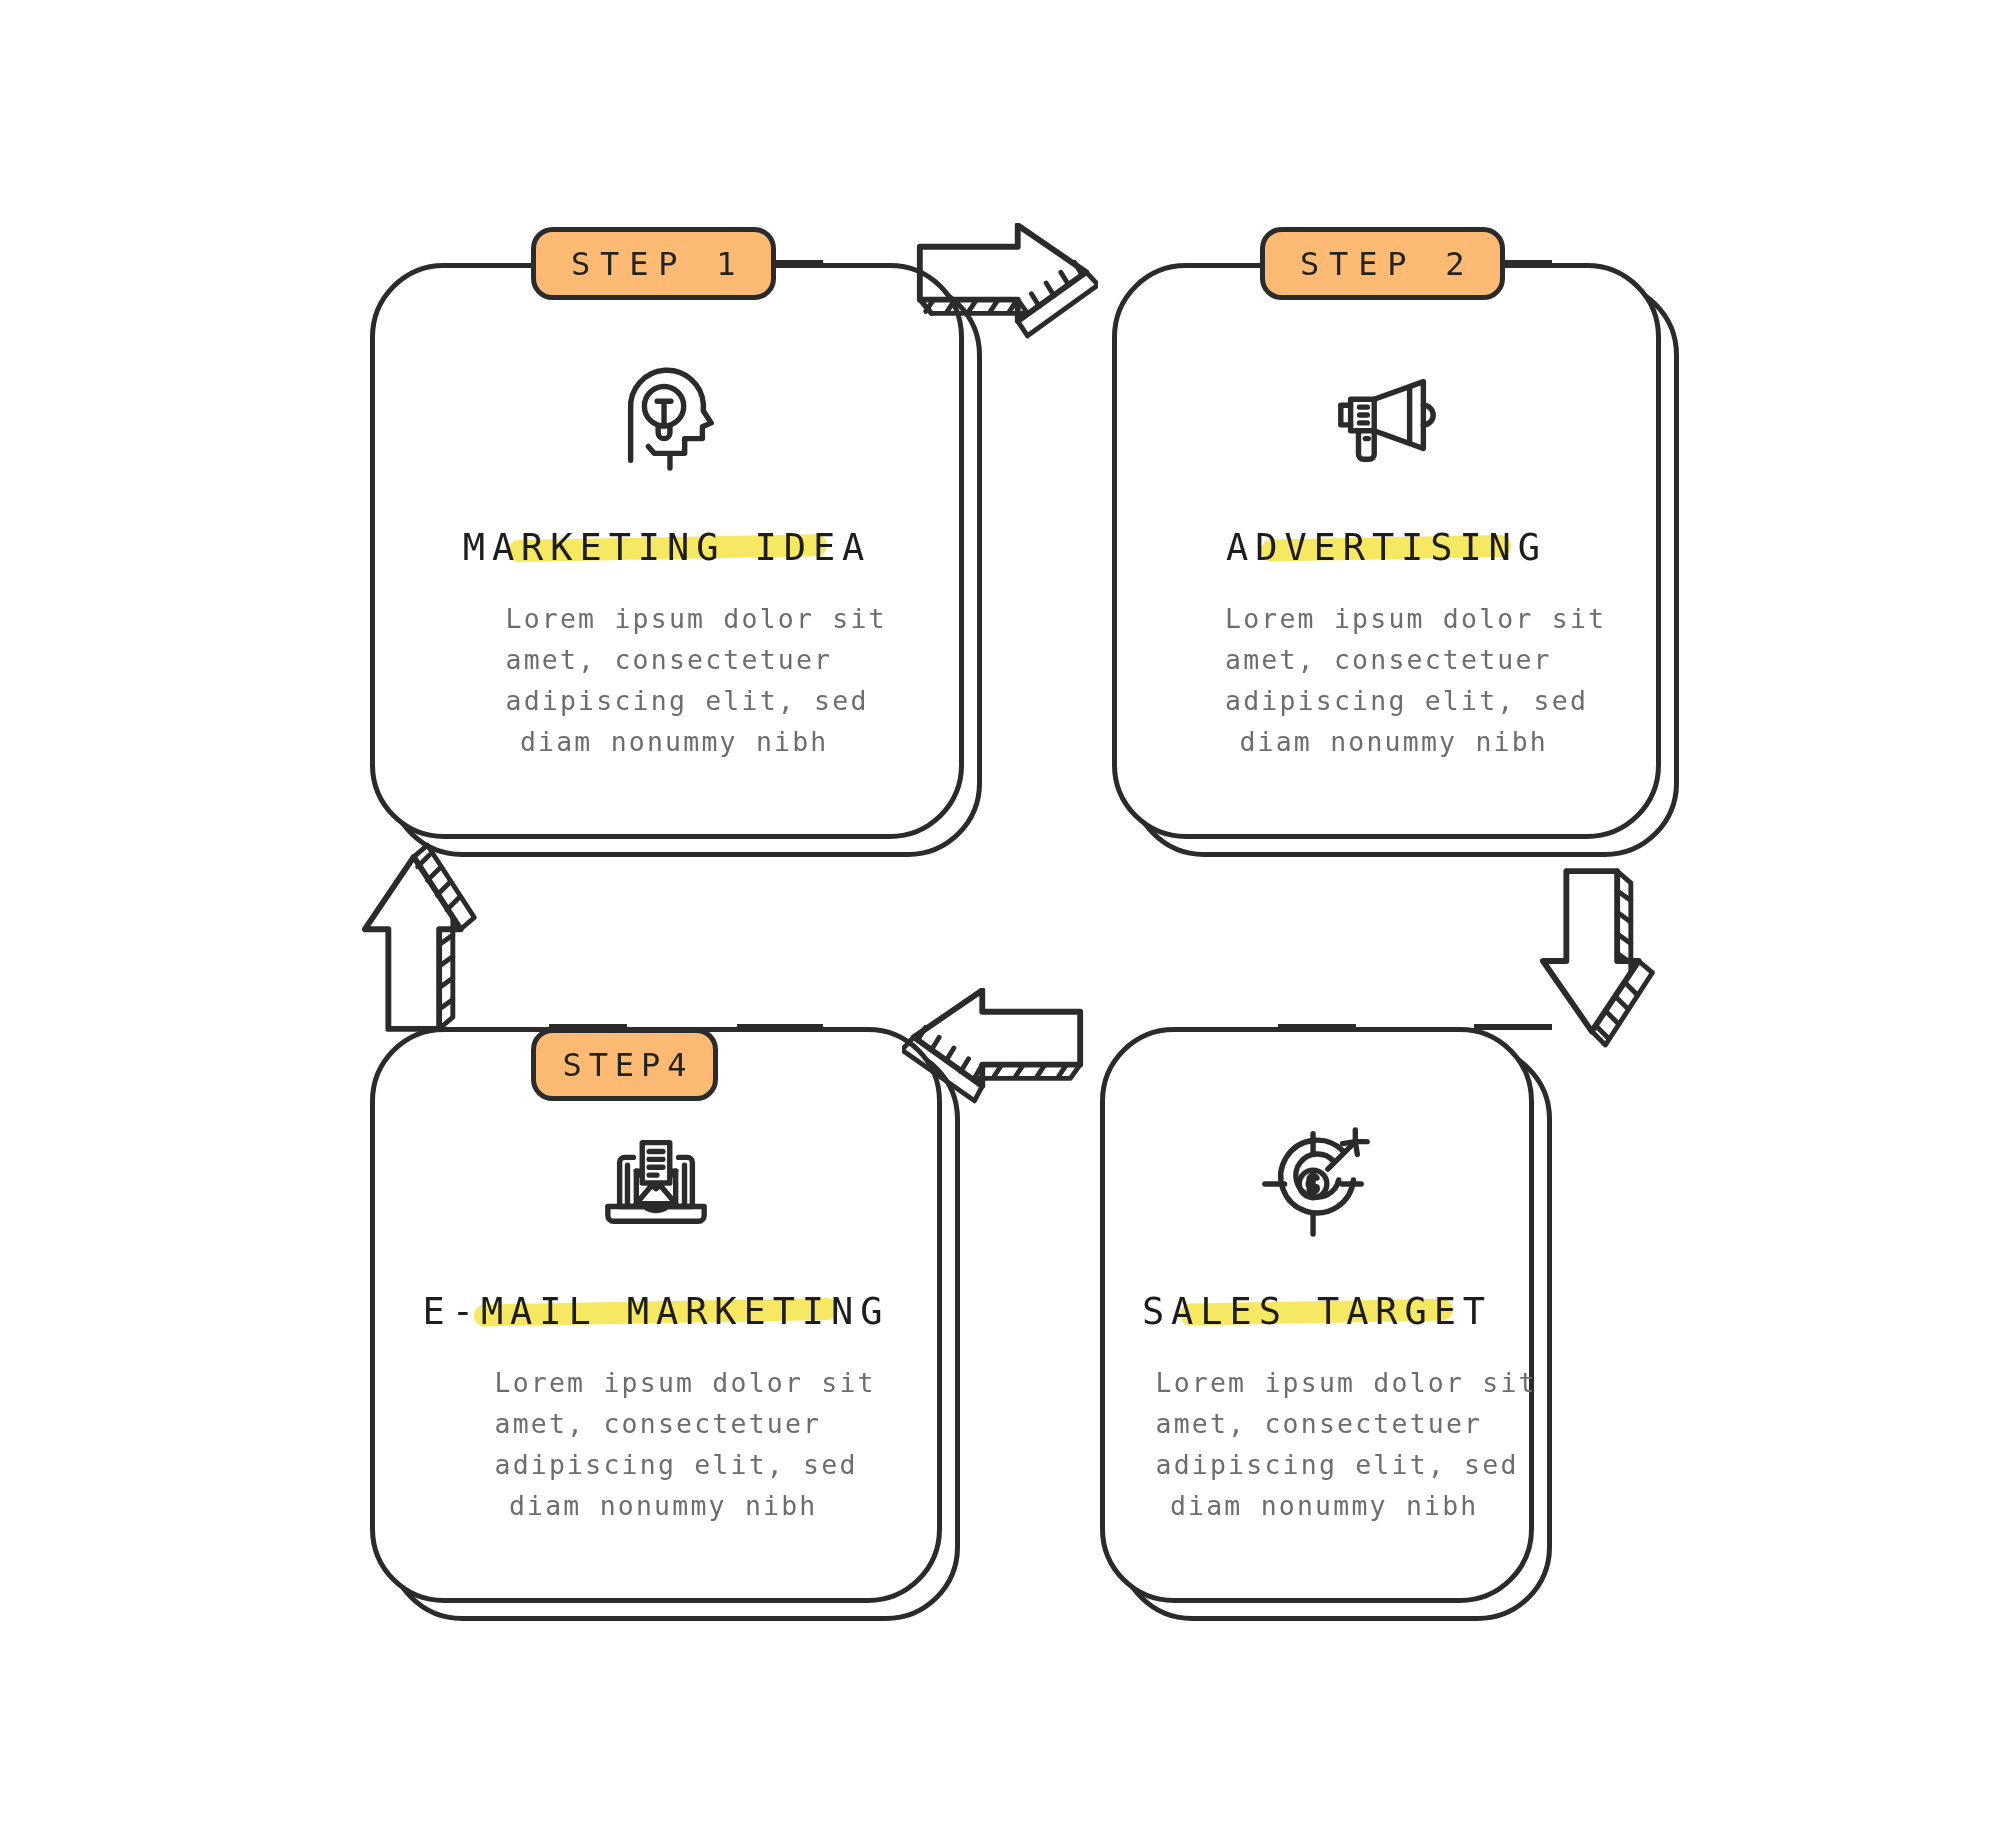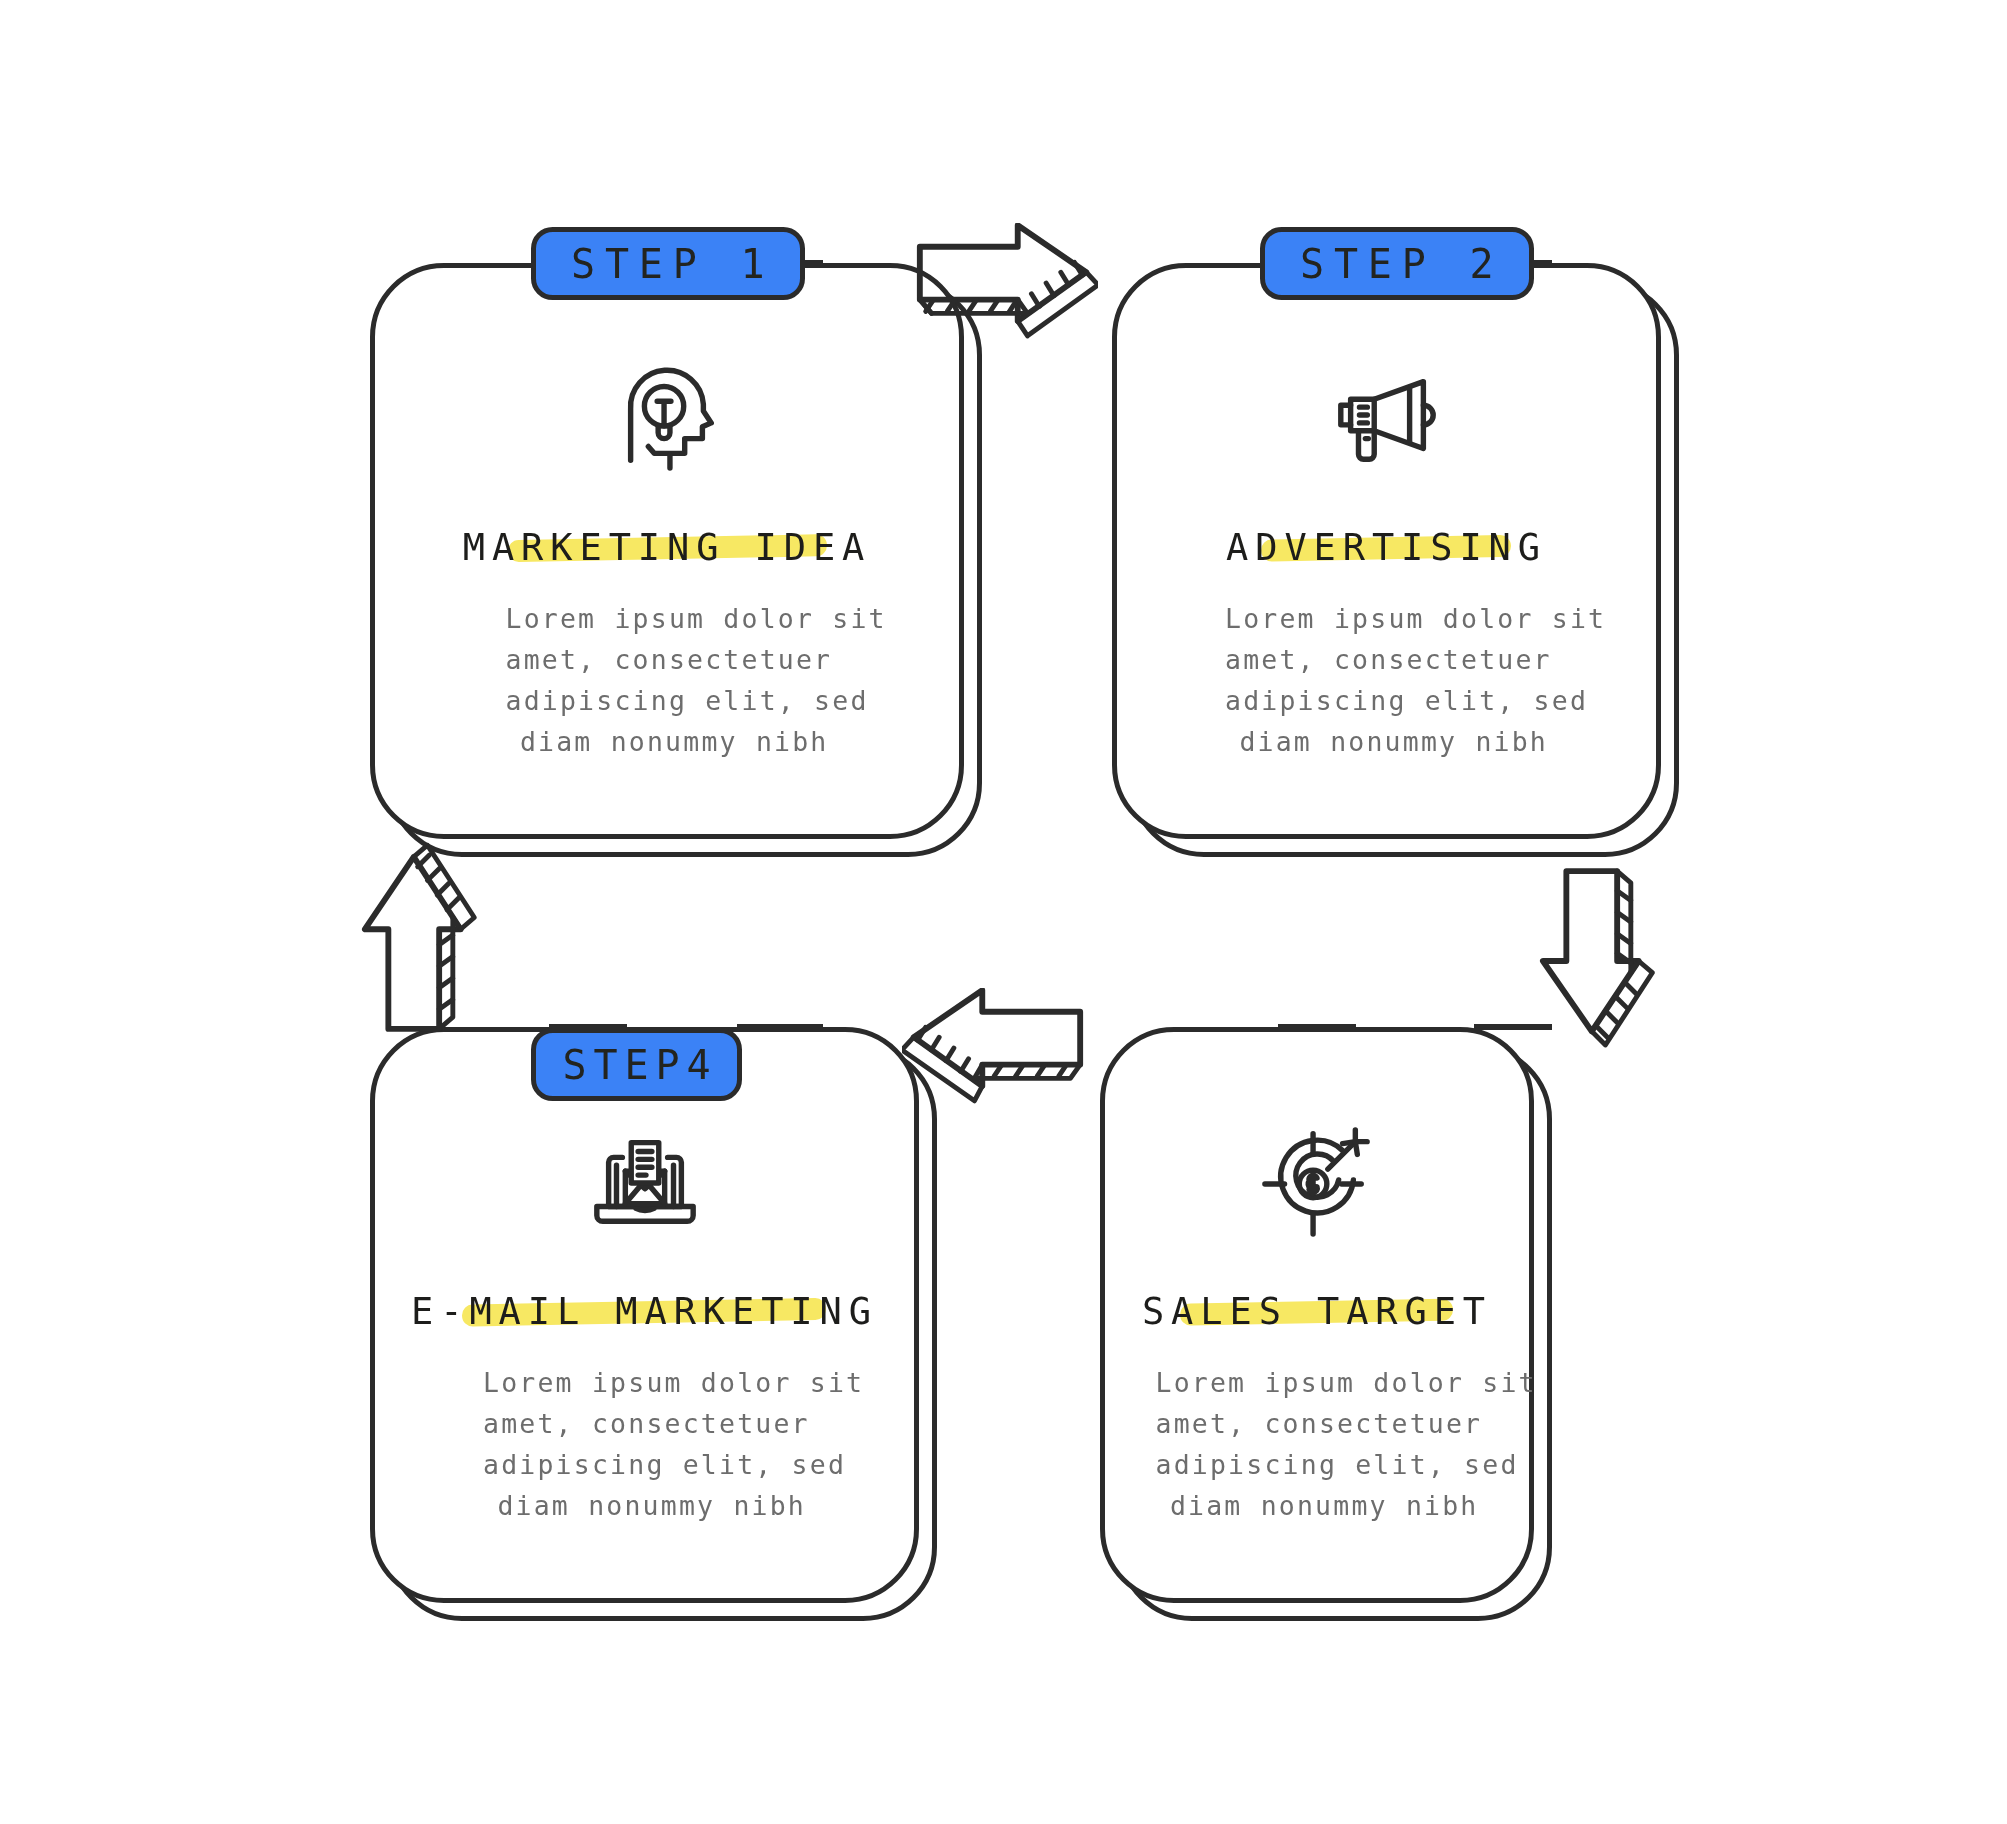--- a/index.html
+++ b/index.html
@@ -35,27 +35,27 @@
   }
   
   .hatch-clip{
     position:absolute;left:0;top:0;width:100%;height:100%;
     z-index:2;pointer-events:none;
   }
 
   
   .badge{
     position:absolute;z-index:6;
-    background:#3b82f6;
+    background:#fdba74;
     border:5.9px solid #2B2B2B;
     border-radius:21.6px;
     height:73px;
     display:flex;align-items:center;justify-content:center;
     color:#23241f;
-    font-size:40px;
+    font-size:32px;
     font-weight:400;
     letter-spacing:9.8px;
     padding:0 25.5px 0 35px;
     box-sizing:border-box;
     white-space:nowrap;
   }
   .badge.tight{letter-spacing:6.9px;padding:0 19.6px 0 26.5px;margin-top:36px;}
 
   
   .stub{position:absolute;height:5.9px;background:#2B2B2B;z-index:5;}
@@ -230,21 +230,21 @@
         <div>amet, consectetuer</div>
         <div>adipiscing elit, sed</div>
         <div>diam nonummy nibh</div>
       </div>
     </div>
   </div>
   <div class="stub" style="left:1278px;top:260px;width:78px;"></div>
   <div class="stub" style="left:1474px;top:260px;width:78px;"></div>
   <div class="badge" style="left:1260px;top:227px;">STEP 2</div>
 
-  <div class="card" style="left:370px;top:1027px;width:549px;height:576px;">
+  <div class="card" style="left:370px;top:1027px;width:549px;height:576px;padding-left:23px;">
     <div class="card-shadow"></div>
     <svg class="hatch-clip" width="584" height="612" viewBox="0 0 596 624">
       <g clip-path="url(#cl1)">
         <g stroke="#2B2B2B" stroke-width="5">
           <line x1="560" y1="596" x2="548" y2="572"></line>
             <line x1="520" y1="600" x2="508" y2="576"></line>
           <line x1="480" y1="602" x2="468" y2="578"></line>
             <line x1="440" y1="602" x2="428" y2="578"></line>
           <line x1="400" y1="602" x2="388" y2="578"></line>
             <line x1="360" y1="602" x2="348" y2="578"></line>

